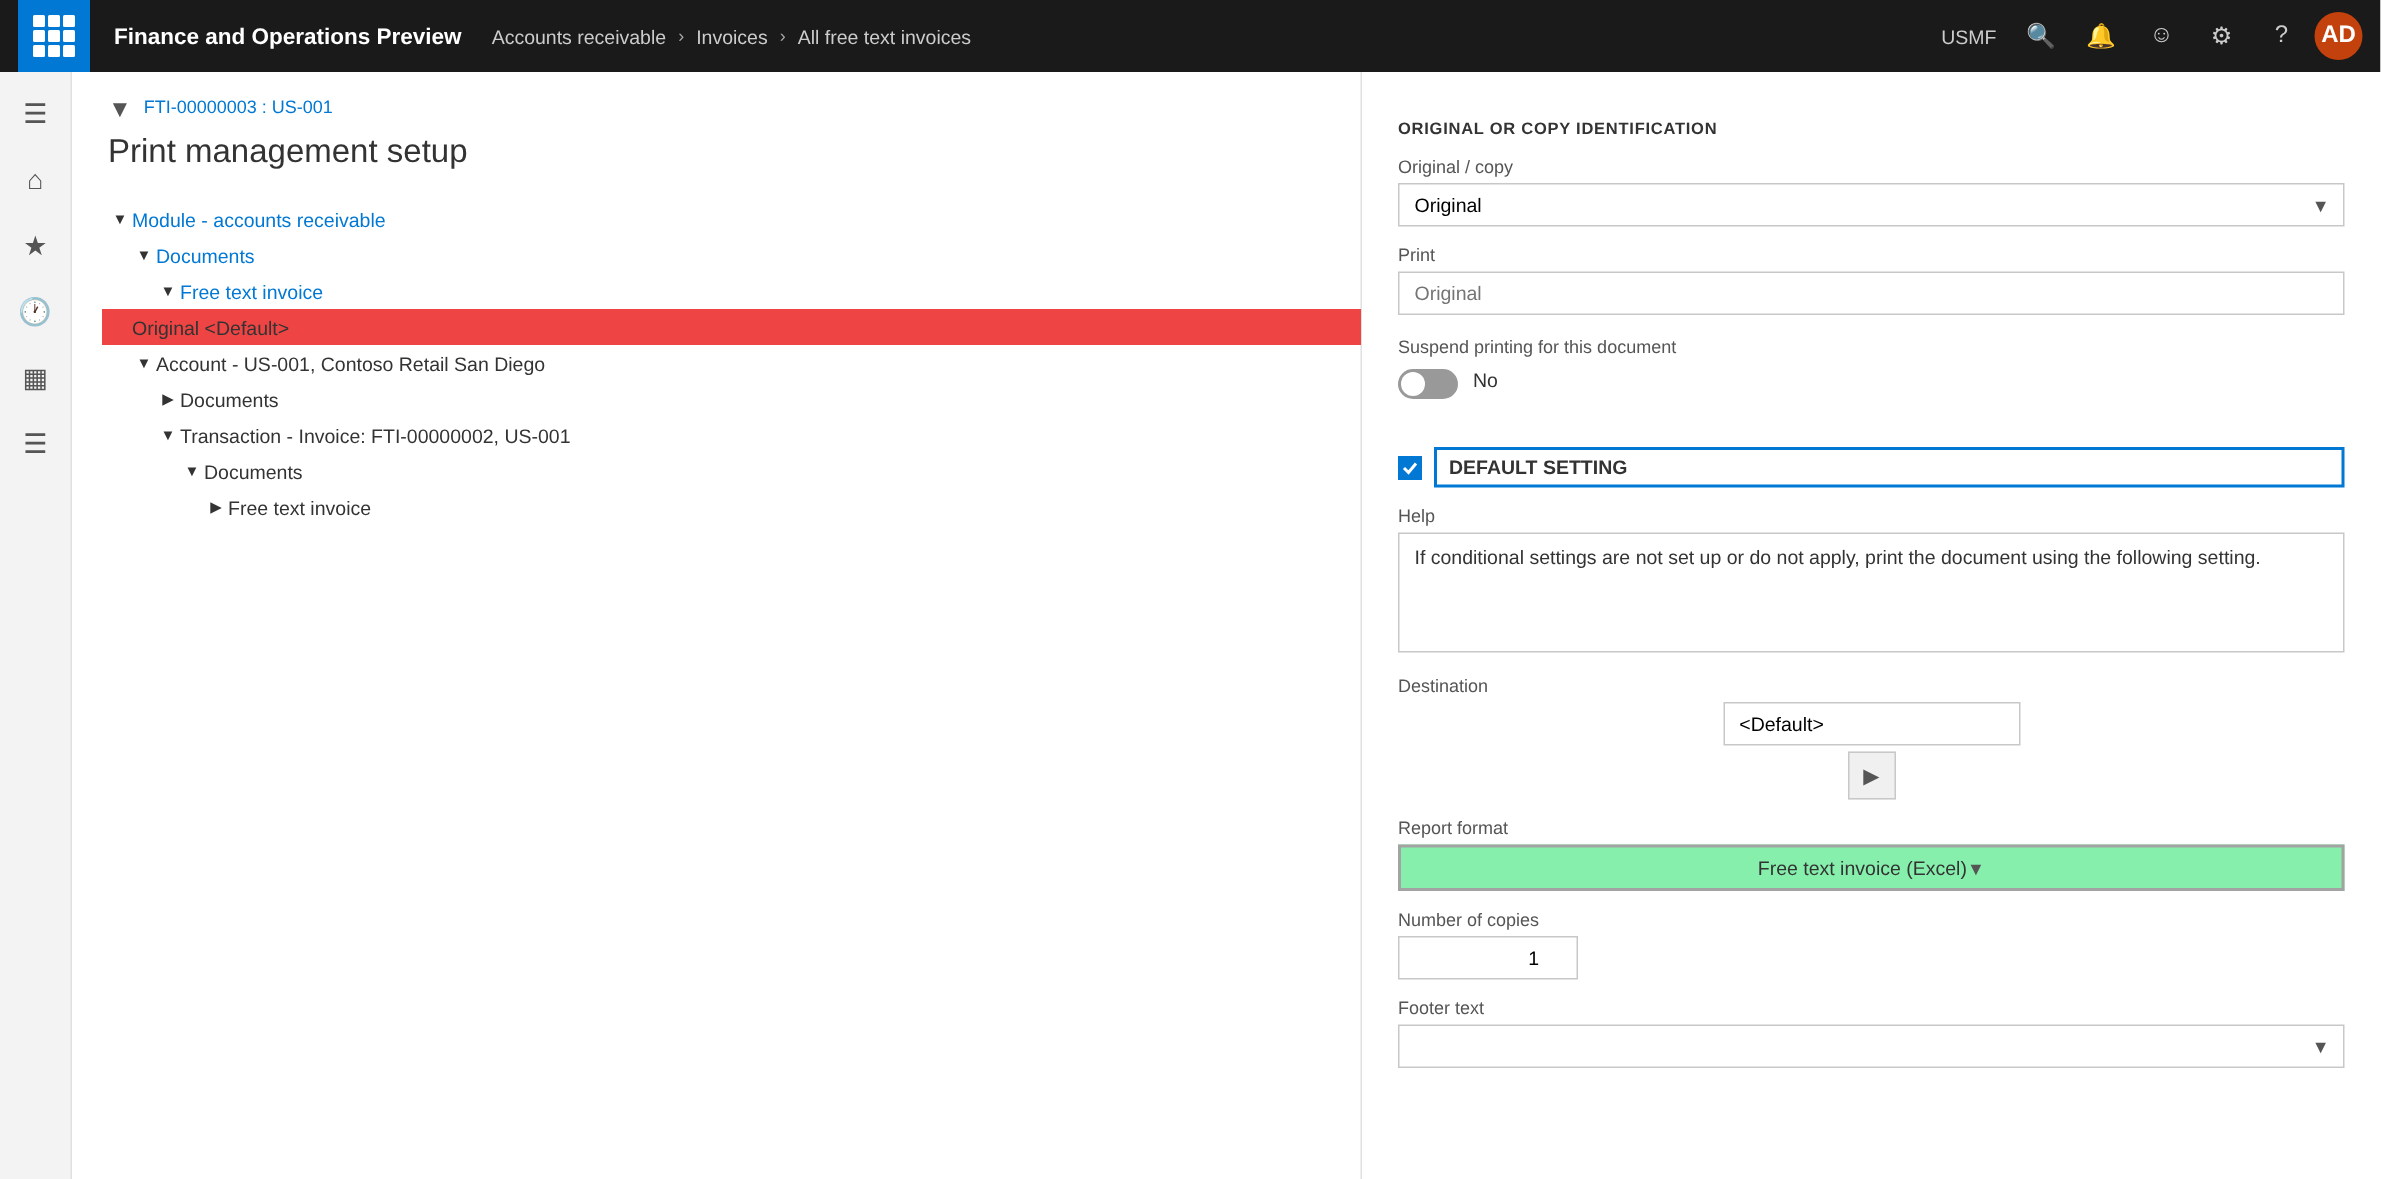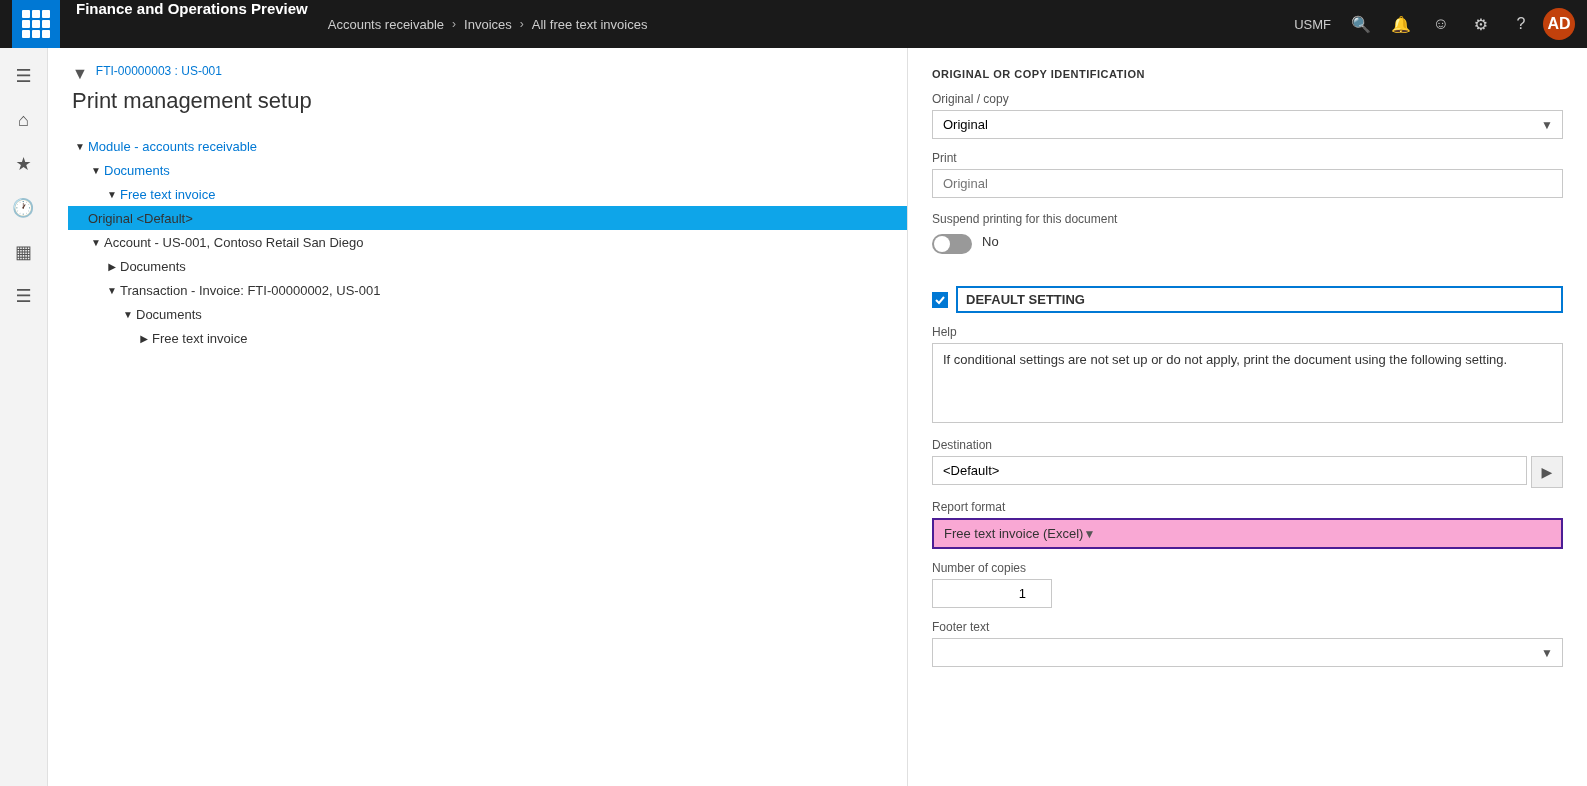--- a/index.html
+++ b/index.html
@@ -1,20 +1,20 @@
 <!DOCTYPE html>
 <html><head>
   <meta charset="utf-8">
   <style>
     * { box-sizing: border-box; margin: 0; padding: 0; }
     body { font-family: 'Segoe UI', sans-serif; font-size: 13px; background: #fff; overflow: hidden; }
 
     
     .topnav {
-      display: flex; 
+      display: flex; align-items: center;
       background: #1a1a1a; color: #fff;
       height: 48px; padding: 0 12px; gap: 0;
     }
     .topnav-grid { display: flex; align-items: center; background: #0078d4; width: 48px; height: 48px; justify-content: center; cursor: pointer; flex-shrink: 0; }
     .grid-icon { display: grid; grid-template-columns: repeat(3,8px); gap: 2px; }
     .grid-dot { width: 8px; height: 8px; background: #fff; border-radius: 1px; }
     .topnav-title { font-size: 15px; font-weight: 600; padding: 0 20px 0 16px; white-space: nowrap; }
     .topnav-breadcrumb { display: flex; align-items: center; gap: 8px; font-size: 13px; color: #ccc; }
     .breadcrumb-sep { color: #aaa; font-size: 12px; }
     .topnav-spacer { flex: 1; }
@@ -31,31 +31,31 @@
     
     .main-content { flex: 1; overflow-y: auto; padding: 16px 24px; }
 
     
     .page-breadcrumb { font-size: 12px; color: #0078d4; margin-bottom: 6px; }
     .page-title { font-size: 22px; font-weight: 300; color: #333; margin-bottom: 20px; }
 
     
     .tree { width: 850px; }
     .tree-item { display: flex; align-items: center; padding: 4px 0; cursor: pointer; user-select: none; }
-    .tree-item.selected { background: #0ea5e9; padding-left: 4px; margin-left: -4px; padding-right: 4px; }
+    .tree-item.selected { background: #ef4444; padding-left: 4px; margin-left: -4px; padding-right: 4px; }
     .tree-toggle { width: 16px; height: 16px; display: inline-flex; align-items: center; justify-content: center; font-size: 10px; color: #333; flex-shrink: 0; }
     .tree-label { color: #0078d4; font-size: 13px; }
     .tree-label.dark { color: #333; }
     .tree-indent-1 { margin-left: 16px; }
     .tree-indent-2 { margin-left: 32px; }
     .tree-indent-3 { margin-left: 48px; }
     .tree-indent-4 { margin-left: 64px; }
 
     
-    .right-panel { width: 680px; border-left: 1px solid #e0e0e0; padding: 20px 24px; overflow-y: auto; flex-shrink: 0; }
+    .right-panel { width: 680px; border-left: 1px solid #e0e0e0; padding: 32px 24px; overflow-y: auto; flex-shrink: 0; }
     .section-heading { font-size: 11px; font-weight: 700; color: #333; letter-spacing: 0.5px; text-transform: uppercase; margin-bottom: 12px; }
 
     .field-label { font-size: 12px; color: #555; margin-bottom: 4px; margin-top: 12px; }
     .field-select-wrapper { position: relative; }
     .field-select-wrapper select { width: 100%; padding: 6px 10px; border: 1px solid #c8c8c8; background: #fff; font-size: 13px; appearance: none; -webkit-appearance: none; cursor: pointer; }
     .field-select-wrapper .chevron { position: absolute; right: 10px; top: 50%; transform: translateY(-50%); pointer-events: none; color: #555; font-size: 12px; }
 
     .field-input { width: 100%; padding: 6px 10px; border: 1px solid #c8c8c8; font-size: 13px; background: #fff; }
     .field-input.placeholder-only { color: #aaa; }
 
@@ -67,26 +67,26 @@
 
     
     .default-setting-header { display: flex; align-items: center; gap: 8px; margin-top: 32px; margin-bottom: 8px; }
     .checkbox { width: 16px; height: 16px; background: #0078d4; border: 1px solid #0078d4; display: flex; align-items: center; justify-content: center; cursor: pointer; flex-shrink: 0; }
     .checkbox svg { width: 12px; height: 12px; }
     .default-setting-title { font-size: 13px; font-weight: 700; color: #333; border: 2px solid #0078d4; padding: 4px 8px; flex: 1; }
 
     .help-textarea { width: 100%; border: 1px solid #c8c8c8; padding: 8px 10px; font-size: 13px; color: #333; min-height: 80px; resize: none; background: #fff; font-family: 'Segoe UI', sans-serif; }
 
     
-    .destination-row { display: flex; gap: 4px; align-items: flex-start; }
+    .destination-row { display: flex; gap: 4px; align-items: center; flex-direction: column; }
     .destination-input { flex: 1; padding: 6px 10px; border: 1px solid #c8c8c8; font-size: 13px; background: #fff; }
     .destination-btn { width: 32px; height: 32px; background: #f0f0f0; border: 1px solid #c8c8c8; display: flex; align-items: center; justify-content: center; cursor: pointer; font-size: 14px; color: #555; }
 
     
-    .report-format-input { width: 100%; padding: 6px 10px; border: 2px solid #4c1d95; font-size: 13px; background: #f9a8d4; color: #333; display: flex; align-items: center; justify-content: flex-start; cursor: pointer; }
+    .report-format-input { width: 100%; padding: 6px 10px; border: 2px solid #a3a3a3; font-size: 13px; background: #86efac; color: #333; display: flex; align-items: center; justify-content: center; cursor: pointer; }
 
     
     .copies-input { width: 120px; padding: 6px 10px; border: 1px solid #c8c8c8; font-size: 13px; text-align: right; }
 
     
     .footer-select-wrapper { position: relative; }
     .footer-select-wrapper select { width: 100%; padding: 6px 10px; border: 1px solid #c8c8c8; background: #fff; font-size: 13px; appearance: none; -webkit-appearance: none; cursor: pointer; }
     .footer-select-wrapper .chevron { position: absolute; right: 10px; top: 50%; transform: translateY(-50%); pointer-events: none; color: #555; font-size: 12px; }
 
     

